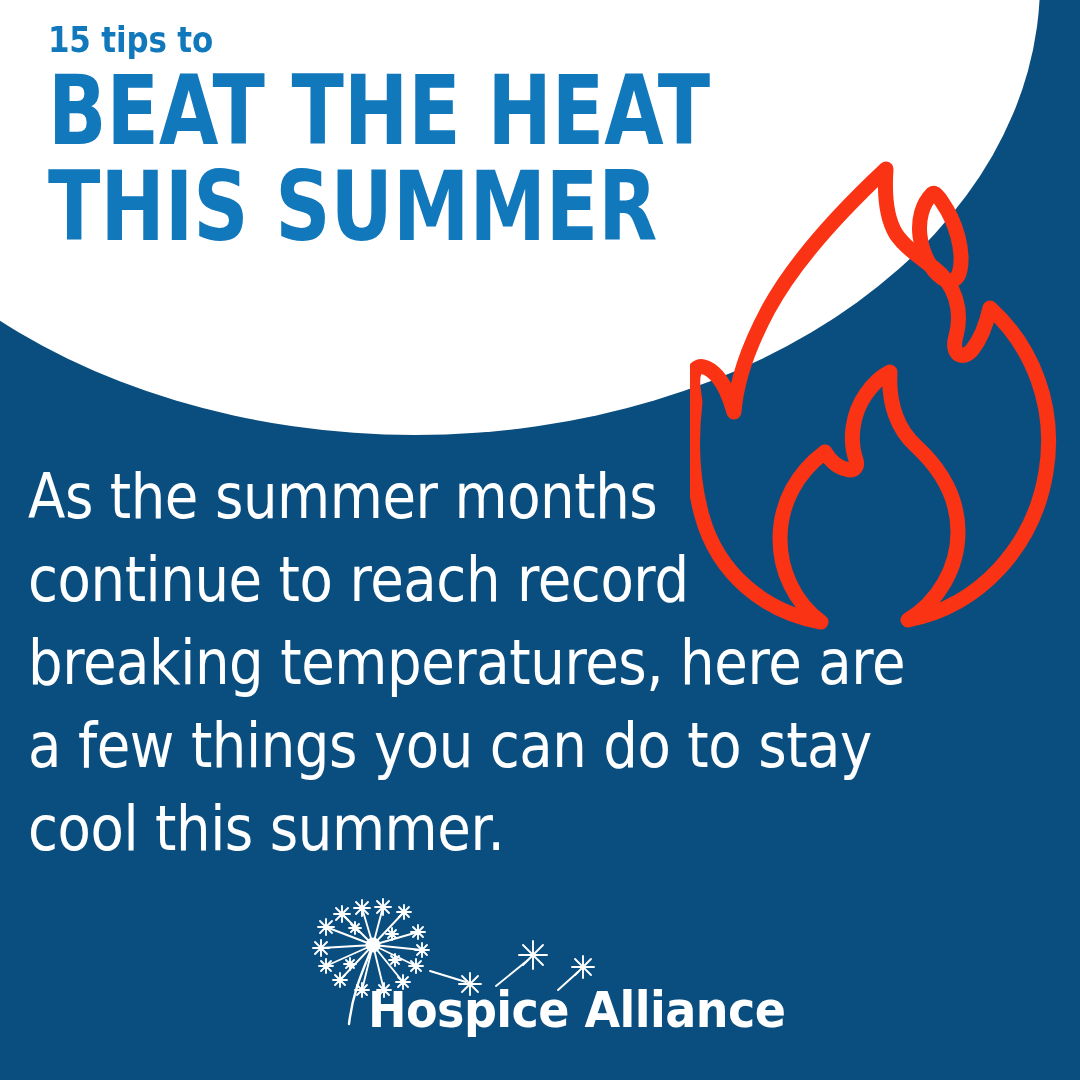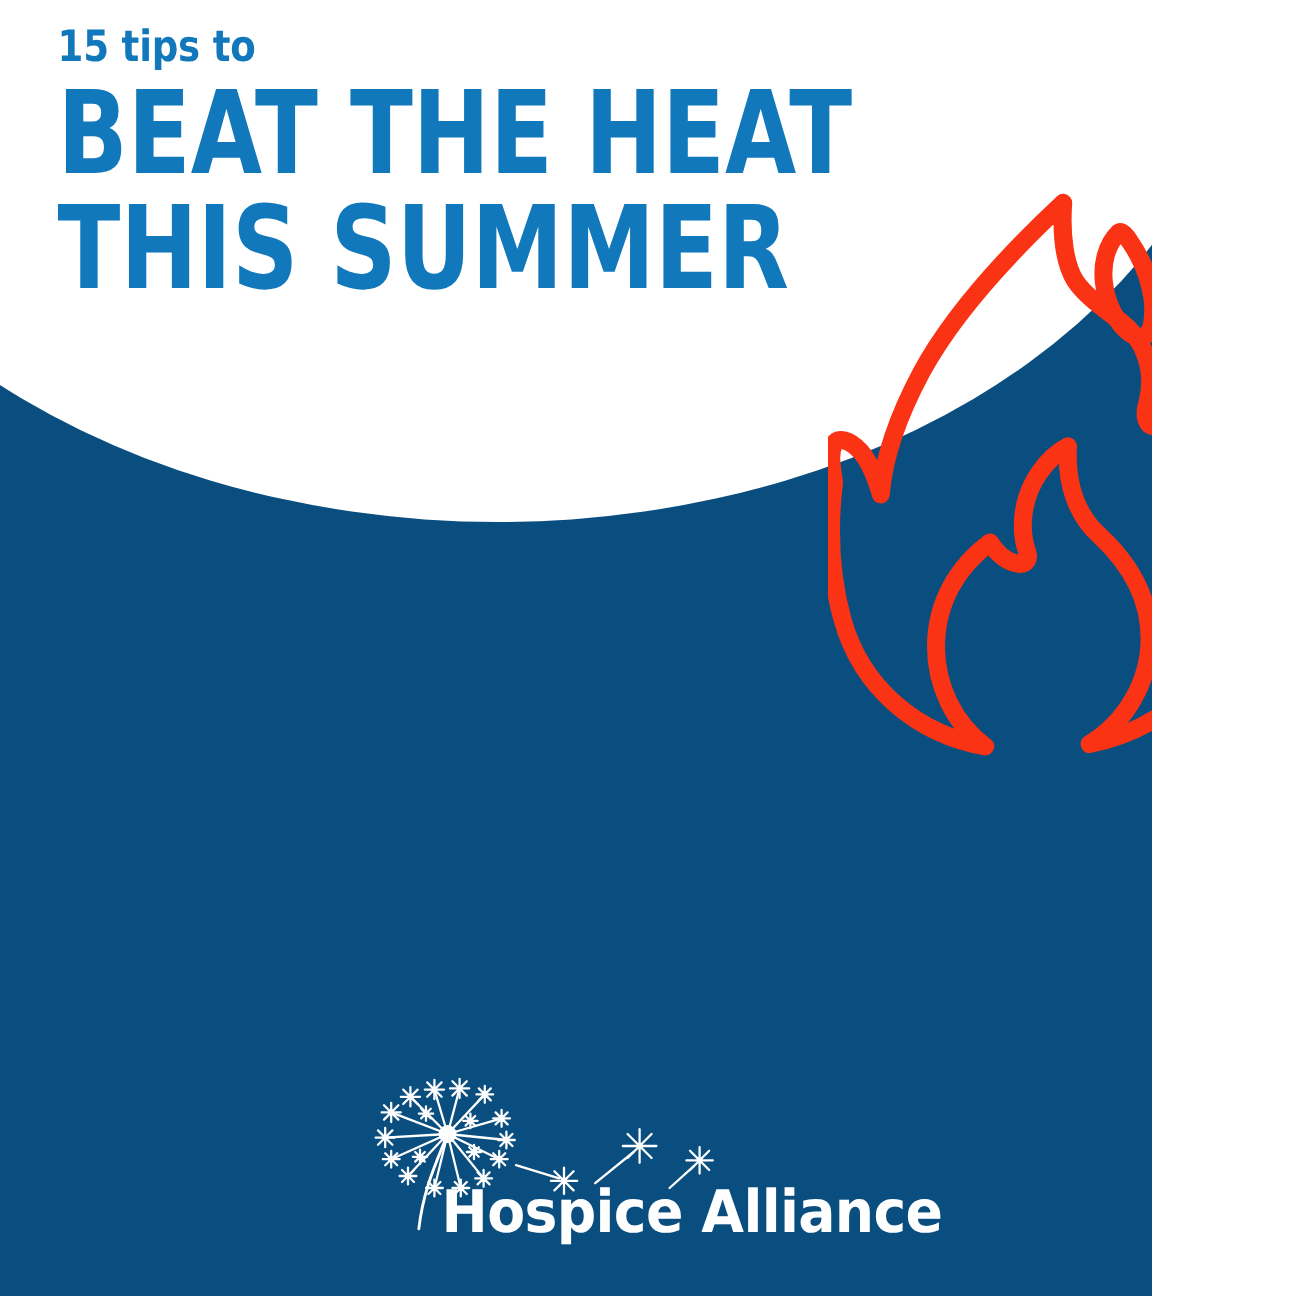--- a/index.html
+++ b/index.html
@@ -8,21 +8,21 @@
   }
   body {
     width: 1080px;
     height: 1080px;
     overflow: hidden;
     font-family: "Liberation Sans", sans-serif;
   }
 
   #poster {
     position: relative;
-    width: 960px;
+    width: 1080px;
     height: 1080px;
     background: #0A4E7F;
     overflow: hidden;
   }
 
   
   #white-blob {
     position: absolute;
     left: -210px;
     top: -470px;
@@ -172,20 +172,27 @@
                C 249 47 245 42 242 44 Z"></path>
     </g>
   </svg>
 
   <div id="header-block">
     <div id="eyebrow">15 tips to</div>
     <div class="headline-line" id="headline-line-1">BEAT THE HEAT</div>
     <div class="headline-line" id="headline-line-2">THIS SUMMER</div>
   </div>
 
+  <div id="body-copy">
+    <div class="body-line">As the summer months</div>
+    <div class="body-line">continue to reach record</div>
+    <div class="body-line">breaking temperatures, here are</div>
+    <div class="body-line">a few things you can do to stay</div>
+    <div class="body-line">cool this summer.</div>
+  </div>
 
   <div id="logo">
     <svg id="logo-mark" viewBox="0 0 300 130" aria-hidden="true">
       <g stroke="#FFFFFF" stroke-width="1.9" fill="none" stroke-linecap="round">
 
         <path d="M73 47 C 64 70 53 92 49 126" stroke-width="2.4"></path>
 
         <g>
           <path d="M73 47 L 42 16"></path>
           <path d="M73 47 L 62 10"></path>

